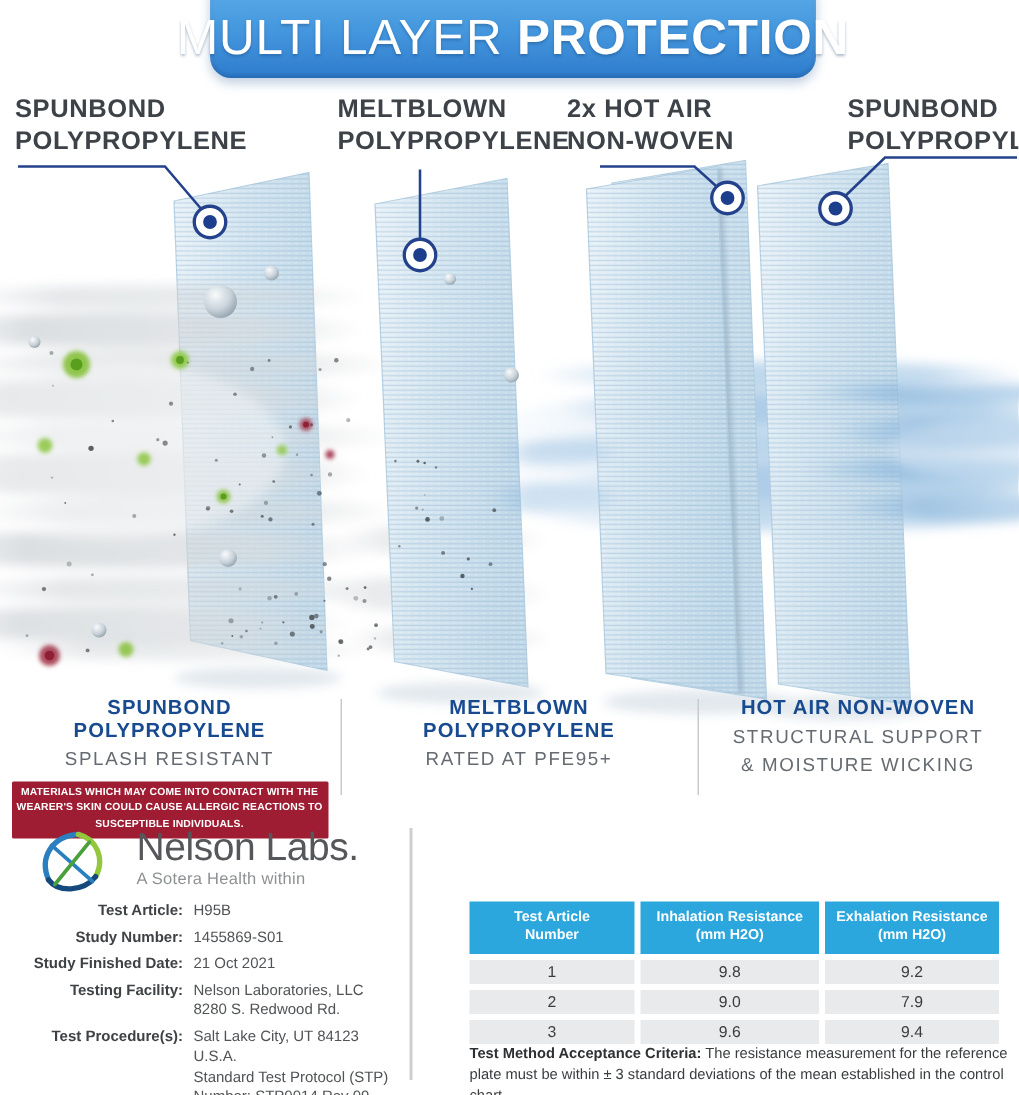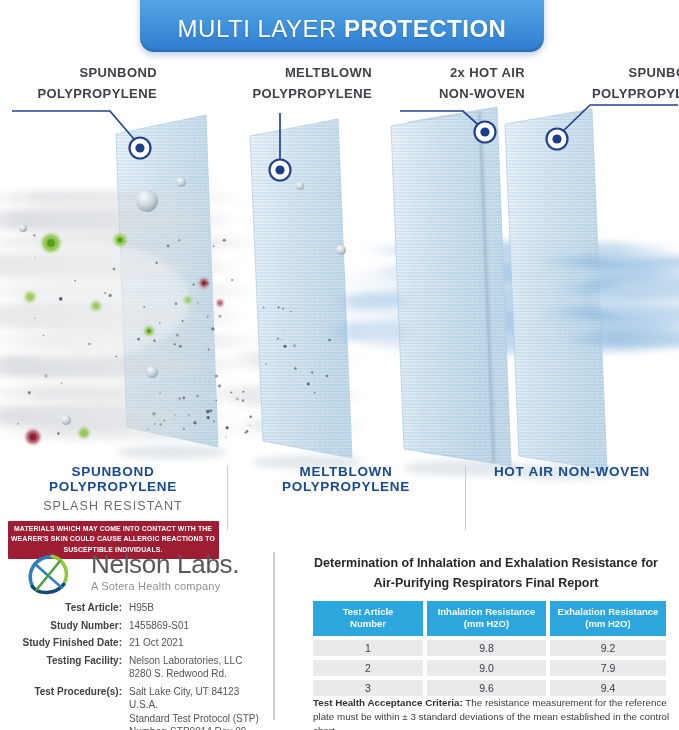--- a/index.html
+++ b/index.html
@@ -8,27 +8,27 @@
     font-family:"Liberation Sans","DejaVu Sans",sans-serif;
     --banner-top:#5fb0ea;--banner-bottom:#2e7ccd;--heading-blue:#174a8f;--sub-gray:#666b71;
     --warning-bg:#9e1d33;--table-header-bg:#2ba7de;--table-row-bg:#e9eaeb;--text-dark:#3a3d40;
     --label-dark:#3d4248;--divider:#c8cbcd;
   }
   
   .banner{position:absolute;left:140px;top:-16px;width:404px;height:68px;border-radius:14px;
     background:linear-gradient(180deg,var(--banner-top) 0%,#4496dd 55%,var(--banner-bottom) 100%);
     box-shadow:0 3px 7px rgba(40,90,150,.30), inset 0 -2px 3px rgba(0,30,70,.18), inset 0 2px 2px rgba(255,255,255,.35);
     display:flex;align-items:flex-end;justify-content:center;}
-  .banner-text{color:#fff;font-size:24px;line-height:1;padding-bottom:11px;white-space:nowrap;
+  .banner-text{color:#fff;font-size:33px;line-height:1;padding-bottom:11px;white-space:nowrap;
     text-shadow:0 1px 2px rgba(20,60,110,.35);letter-spacing:.5px;}
   .banner-text .reg{font-weight:400;}
   .banner-text .bold{font-weight:700;}
   
-  .layer-label{position:absolute;top:62px;text-align:right;font-size:13px;font-weight:700;
-    color:var(--label-dark);line-height:21px;letter-spacing:.4px;white-space:pre-line;margin-left:27px;}
+  .layer-label{position:absolute;top:62px;text-align:left;font-size:17px;font-weight:700;
+    color:var(--label-dark);line-height:21px;letter-spacing:.4px;white-space:pre-line;}
   
   .feature-col{position:absolute;top:464px;text-align:center;}
   .feature-title{font-size:13.5px;font-weight:700;color:var(--heading-blue);letter-spacing:.7px;}
   .feature-sub{margin-top:3px;font-size:12.5px;font-weight:500;color:var(--sub-gray);letter-spacing:1.1px;line-height:1.5;white-space:pre-line;}
   .vdiv{position:absolute;width:1px;background:var(--divider);}
   .warning-box{margin:5px auto 0;width:205px;background:var(--warning-bg);color:#fff;
     font-size:6.9px;font-weight:700;letter-spacing:.12px;line-height:1.55;padding:3px 3px;border-radius:1px;}
   
   .logo{position:absolute;left:24px;top:551px;display:flex;align-items:flex-start;}
   .logo-words{margin-left:21px;}
@@ -327,38 +327,41 @@
   <div class="vdiv" style="left:227px;top:466px;height:64px;"></div>
   <div class="vdiv" style="left:465px;top:466px;height:64px;"></div>
 
   <div class="feature-col" style="left:6px;width:214px;">
     <div class="feature-title">SPUNBOND POLYPROPYLENE</div>
     <div class="feature-sub">SPLASH RESISTANT</div>
     <div class="warning-box">MATERIALS WHICH MAY COME INTO CONTACT WITH THE WEARER'S SKIN COULD CAUSE ALLERGIC REACTIONS TO SUSCEPTIBLE INDIVIDUALS.</div>
   </div>
   <div class="feature-col" style="left:235px;width:222px;">
     <div class="feature-title">MELTBLOWN POLYPROPYLENE</div>
+    <div class="feature-sub">RATED AT PFE95+</div>
   </div>
   <div class="feature-col" style="left:473px;width:198px;">
     <div class="feature-title">HOT AIR NON-WOVEN</div>
+    <div class="feature-sub">STRUCTURAL SUPPORT
+&amp; MOISTURE WICKING</div>
   </div>
 
   <div class="logo">
     <svg width="46" height="46" viewBox="0 0 44 44">
       <g fill="none" stroke-linecap="round">
         <path d="M8 34 C2 20 10 6 27 5" stroke="#2a7fc1" stroke-width="3.4"></path>
         <path d="M27 5 C39 8 44 21 38 32" stroke="#93c83d" stroke-width="3.4"></path>
         <path d="M38 32 C30 42 14 42 8 34" stroke="#15497c" stroke-width="3.4"></path>
         <path d="M10 12 L36 35" stroke="#2a7fc1" stroke-width="2.4"></path>
         <path d="M34 10 L12 37" stroke="#4aa03c" stroke-width="2.4"></path>
       </g>
     </svg>
     <div class="logo-words">
       <div class="logo-name">Nelson Labs.</div>
-      <div class="logo-tag">A Sotera Health company</div>
+      <div class="logo-tag">A Sotera Health within</div>
     </div>
   </div>
 
   <div class="fields">
     <div class="f-label">Test Article:</div>
     <div class="f-value">H95B</div>
     <div class="f-label">Study Number:</div>
     <div class="f-value">1455869-S01</div>
     <div class="f-label">Study Finished Date:</div>
     <div class="f-value">21 Oct 2021</div>
@@ -367,36 +370,34 @@
 8280 S. Redwood Rd.</div>
     <div class="f-label">Test Procedure(s):</div>
     <div class="f-value">Salt Lake City, UT 84123 U.S.A.
 Standard Test Protocol (STP)
 Number: STP0014 Rev 09</div>
 
   </div>
 
   <div class="report-divider"></div>
 
-  <div class="report-title" style="white-space:pre-line;">Determination of Inhalation and Exhalation Resistance for
-Air-Purifying Respirators Final Report</div>
 
   <div class="nl-table">
     <div class="th">Test Article
 Number</div>
     <div class="th">Inhalation Resistance
 (mm H2O)</div>
     <div class="th">Exhalation Resistance
 (mm H2O)</div>
     <div class="td">1</div>
     <div class="td">9.8</div>
     <div class="td">9.2</div>
     <div class="td">2</div>
     <div class="td">9.0</div>
     <div class="td">7.9</div>
     <div class="td">3</div>
     <div class="td">9.6</div>
     <div class="td">9.4</div>
   </div>
 
-  <div class="acceptance"><b>Test Health Acceptance Criteria:</b><span> The resistance measurement for the reference plate must be within ± 3 standard deviations of the mean established in the control chart.</span></div>
+  <div class="acceptance"><b>Test Method Acceptance Criteria:</b><span> The resistance measurement for the reference plate must be within ± 3 standard deviations of the mean established in the control chart.</span></div>
 
 </div>
 
 </body></html>

